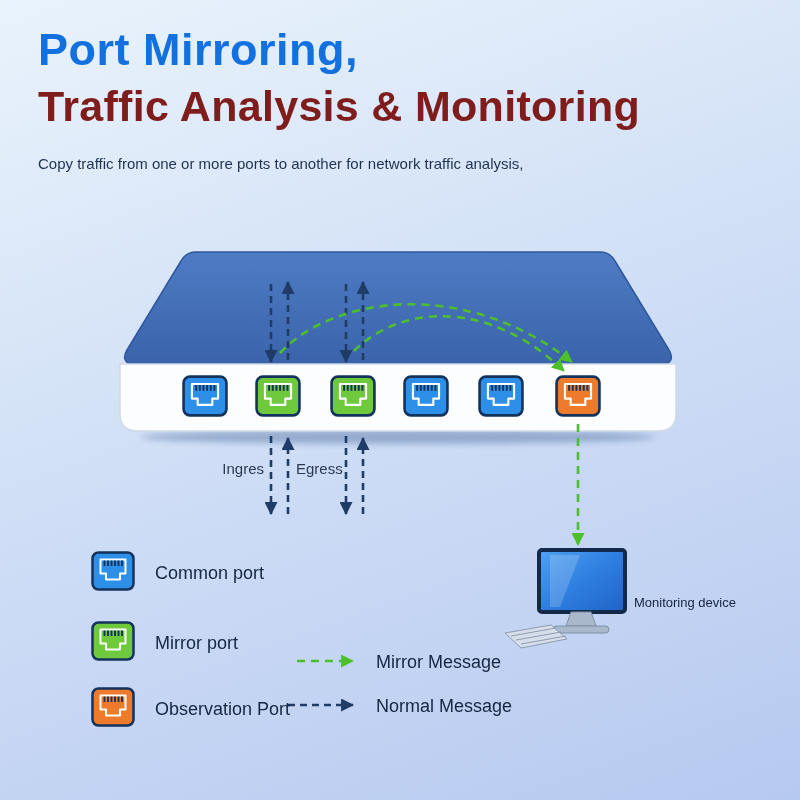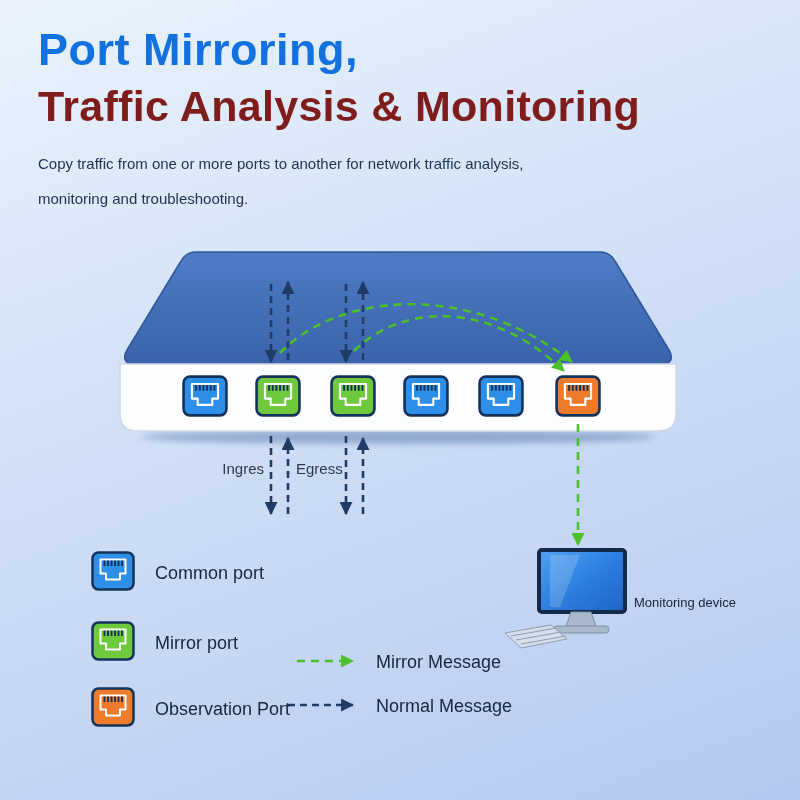--- a/index.html
+++ b/index.html
@@ -31,21 +31,20 @@
 </style>
 </head>
 <body>
 
 <div class="stage">
 
   <div class="title1">Port Mirroring,</div>
   <div class="title2">Traffic Analysis &amp; Monitoring</div>
   <div class="subtitle">
     <span>Copy traffic from one or more ports to another for network traffic analysis,</span><br>
-    <span>monitoring and troubleshooting.</span>
   </div>
 
   <svg class="diagram" width="800" height="800" viewBox="0 0 800 800">
     <defs>
       <linearGradient id="slabGrad" x1="0" y1="0" x2="0" y2="1">
         <stop offset="0" stop-color="#4e7cc4"></stop>
         <stop offset="1" stop-color="#3a63ab"></stop>
       </linearGradient>
       <linearGradient id="screenGrad" x1="0" y1="0" x2="1" y2="1">
         <stop offset="0" stop-color="#4fa2f2"></stop>

